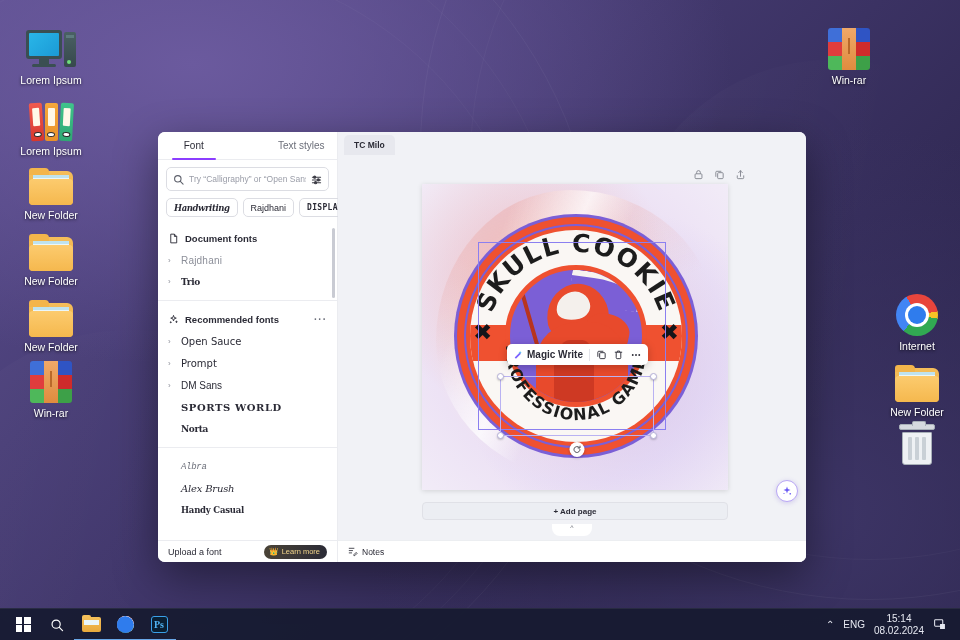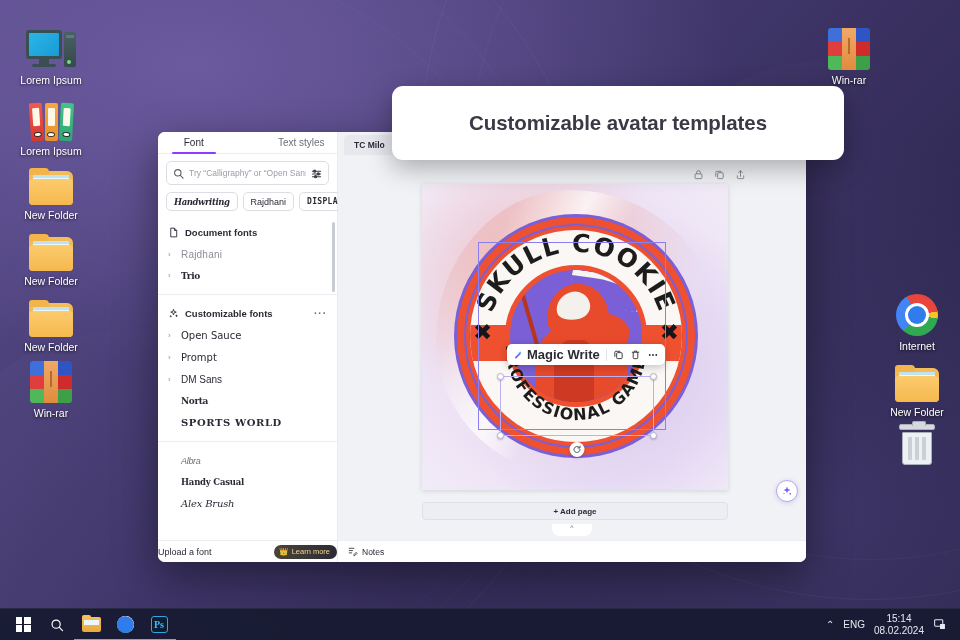--- a/index.html
+++ b/index.html
@@ -140,21 +140,21 @@
   
   #app {
     position:absolute; left:158px; top:132px; width:648px; height:430px;
     background:#fff; border-radius:7px;
     box-shadow: 0 14px 44px rgba(0,0,0,.42);
     display:flex; overflow:hidden;
   }
 
   
   #sidebar { width:180px; background:#fff; display:flex; flex-direction:column; border-right:1px solid #ebecf0; position:relative;}
-  #tabs { display:flex; height:22px; border-bottom:1px solid #ebecf0;gap:36px; }
+  #tabs { display:flex; height:28px; border-bottom:1px solid #ebecf0;gap:36px; }
   .tab {
     flex:1; display:flex; align-items:center; justify-content:center;
     font-size:10px; color:#6c6f7a; cursor:pointer; position:relative;
   }
   .tab.sel { color:#2b2b36; font-weight:500; }
   .tab.sel:after{content:'';position:absolute;left:14px;right:14px;bottom:-1px;height:2px;background:#8b3dff;border-radius:2px;}
 
   #searchwrap{ padding:7px 8px 5px; }
   #search {
     display:flex; align-items:center; gap:5px;
@@ -190,27 +190,27 @@
   .frow .caret { color:#8c8f99; font-size:8px; width:6px; }
   .divider { height:1px; background:#ebecf0; margin:4px 0; }
 
   .f-rajdhani { font-family:"Liberation Sans",sans-serif; letter-spacing:.2px; color:#8c8f99;}
   .f-trio { font-family:"DejaVu Serif",serif; font-weight:bold; font-size:9px; letter-spacing:-.3px; }
   .f-opensauce{ font-family:"DejaVu Sans",sans-serif; }
   .f-prompt { font-family:"DejaVu Sans",sans-serif; }
   .f-dmsans { font-family:"Liberation Sans",sans-serif; }
   .f-norta { font-family:"DejaVu Serif",serif; font-weight:bold; font-size:9px; letter-spacing:-.4px;}
   .f-sports { font-family:"DejaVu Serif",serif; font-weight:bold; font-size:10px; letter-spacing:.6px;}
-  .f-albra { font-family:Liberation Sans, sans-serif; font-style:italic; font-size:9px; color:#6c6f7a; letter-spacing:-.3px;}
+  .f-albra { font-family:Liberation Mono, monospace; font-style:italic; font-size:9px; color:#6c6f7a; letter-spacing:-.3px;}
   .f-alexbrush{ font-family:"DejaVu Serif",serif; font-style:italic; font-size:10px; letter-spacing:-.2px;}
   .f-handy { font-family:"DejaVu Serif",serif; font-weight:bold; font-size:8.5px; letter-spacing:-.2px;}
 
   #sb-foot {
     height:22px; border-top:1px solid #ebecf0; display:flex; align-items:center;
-    padding:0 0; gap:8px;
+    padding:0 10px; gap:8px;
   }
   #sb-foot .up { font-size:9px; color:#2b2b36; cursor:pointer; }
   #sb-foot .learn {
     margin-left:auto; background:linear-gradient(90deg,#4a4337,#2b2b36);
     color:#f2d58a; font-size:7.5px; border-radius:9px; padding:2.5px 7px 2.5px 5px;
     display:flex;align-items:center;gap:3px; cursor:pointer;
   }
   .scrollbar {
     position:absolute; right:2px; width:3px; border-radius:2px; background:#c9cbd3;
   }
@@ -339,21 +339,21 @@
     box-shadow:0 1px 3px rgba(0,0,0,.25); display:flex;align-items:center;justify-content:center;
     font-size:9px; color:#3d3d46; cursor:grab;
   }
 
   #floatbar {
     position:absolute; left:85px; top:160px;
     height:21px; background:#fff; border-radius:5px;
     box-shadow:0 2px 8px rgba(0,0,0,.22);
     display:flex; align-items:center; padding:0 6px; gap:6px; z-index:6;
   }
-  #floatbar .mw { display:flex;align-items:center;gap:4px; font-size:13px; font-weight:bold; color:#2b2b36; cursor:pointer;}
+  #floatbar .mw { display:flex;align-items:center;gap:4px; font-size:10px; font-weight:bold; color:#2b2b36; cursor:pointer;}
   #floatbar .sep { width:1px;height:12px;background:#e3e4ea;}
   #floatbar .fb-ico { cursor:pointer; color:#2b2b36; display:flex;align-items:center;}
 
   #addpage {
     position:absolute; left:84px; top:370px; width:306px; height:18px;
     border:1px solid #e0e1e7; border-radius:4px; background:#eceef3;
     display:flex; align-items:center; justify-content:center;
     font-size:8px; font-weight:bold; color:#2b2b36; cursor:pointer;
   }
   #notch {
@@ -602,59 +602,59 @@
 
         <div class="divider"></div>
 
         <div class="section">
           <div class="sec-head">
             <svg width="11" height="11" viewBox="0 0 24 24" fill="none" stroke="#2b2b36" stroke-width="1.9">
               <path d="M12 3l1.6 4.6L18 9l-4.4 1.4L12 15l-1.6-4.6L6 9l4.4-1.4z" stroke-linejoin="round"></path>
               <circle cx="18.5" cy="17" r="1.4" fill="#2b2b36"></circle>
               <circle cx="6" cy="18" r="1.1" fill="#2b2b36"></circle>
             </svg>
-            <span>Customizable fonts</span>
+            <span>Recommended fonts</span>
             <span class="more">···</span>
           </div>
           <div class="frow">
             <span class="caret">›</span>
             <span class="f-opensauce">Open Sauce</span>
           </div>
           <div class="frow">
             <span class="caret">›</span>
             <span class="f-prompt">Prompt</span>
           </div>
           <div class="frow">
             <span class="caret">›</span>
             <span class="f-dmsans">DM Sans</span>
           </div>
           <div class="frow">
             <span class="caret"></span>
+            <span class="f-sports">SPORTS WORLD</span>
+          </div>
+          <div class="frow">
+            <span class="caret"></span>
             <span class="f-norta">Norta</span>
-          </div>
-          <div class="frow">
-            <span class="caret"></span>
-            <span class="f-sports">SPORTS WORLD</span>
           </div>
         </div>
 
         <div class="divider"></div>
 
         <div class="section">
           <div class="frow">
             <span class="caret"></span>
             <span class="f-albra">Albra</span>
           </div>
           <div class="frow">
             <span class="caret"></span>
+            <span class="f-alexbrush">Alex Brush</span>
+          </div>
+          <div class="frow">
+            <span class="caret"></span>
             <span class="f-handy">Handy Casual</span>
-          </div>
-          <div class="frow">
-            <span class="caret"></span>
-            <span class="f-alexbrush">Alex Brush</span>
           </div>
 
         </div>
 
         <div class="scrollbar" style="top:4px;height:70px;"></div>
       </div>
 
       <div id="sb-foot">
         <span class="up">Upload a font</span>
         <span class="learn">
@@ -821,21 +821,20 @@
               <circle cx="12" cy="12" r="9.3"></circle>
               <path d="M9.4 9.3a2.7 2.7 0 115.2 1c0 1.8-2.6 1.9-2.6 3.9" stroke-linecap="round"></path>
               <circle cx="12" cy="17.3" r="1.1" fill="#3d3d46" stroke="none"></circle>
             </svg>
           </span>
         </span>
       </div>
     </div>
   </div>
 
-  <div id="banner">Customizable avatar templates</div>
 
   <div id="taskbar">
     <div class="tb-btn">
       <span class="win-logo">
           <i></i>
           <i></i>
           <i></i>
           <i></i>
         </span>
     </div>

